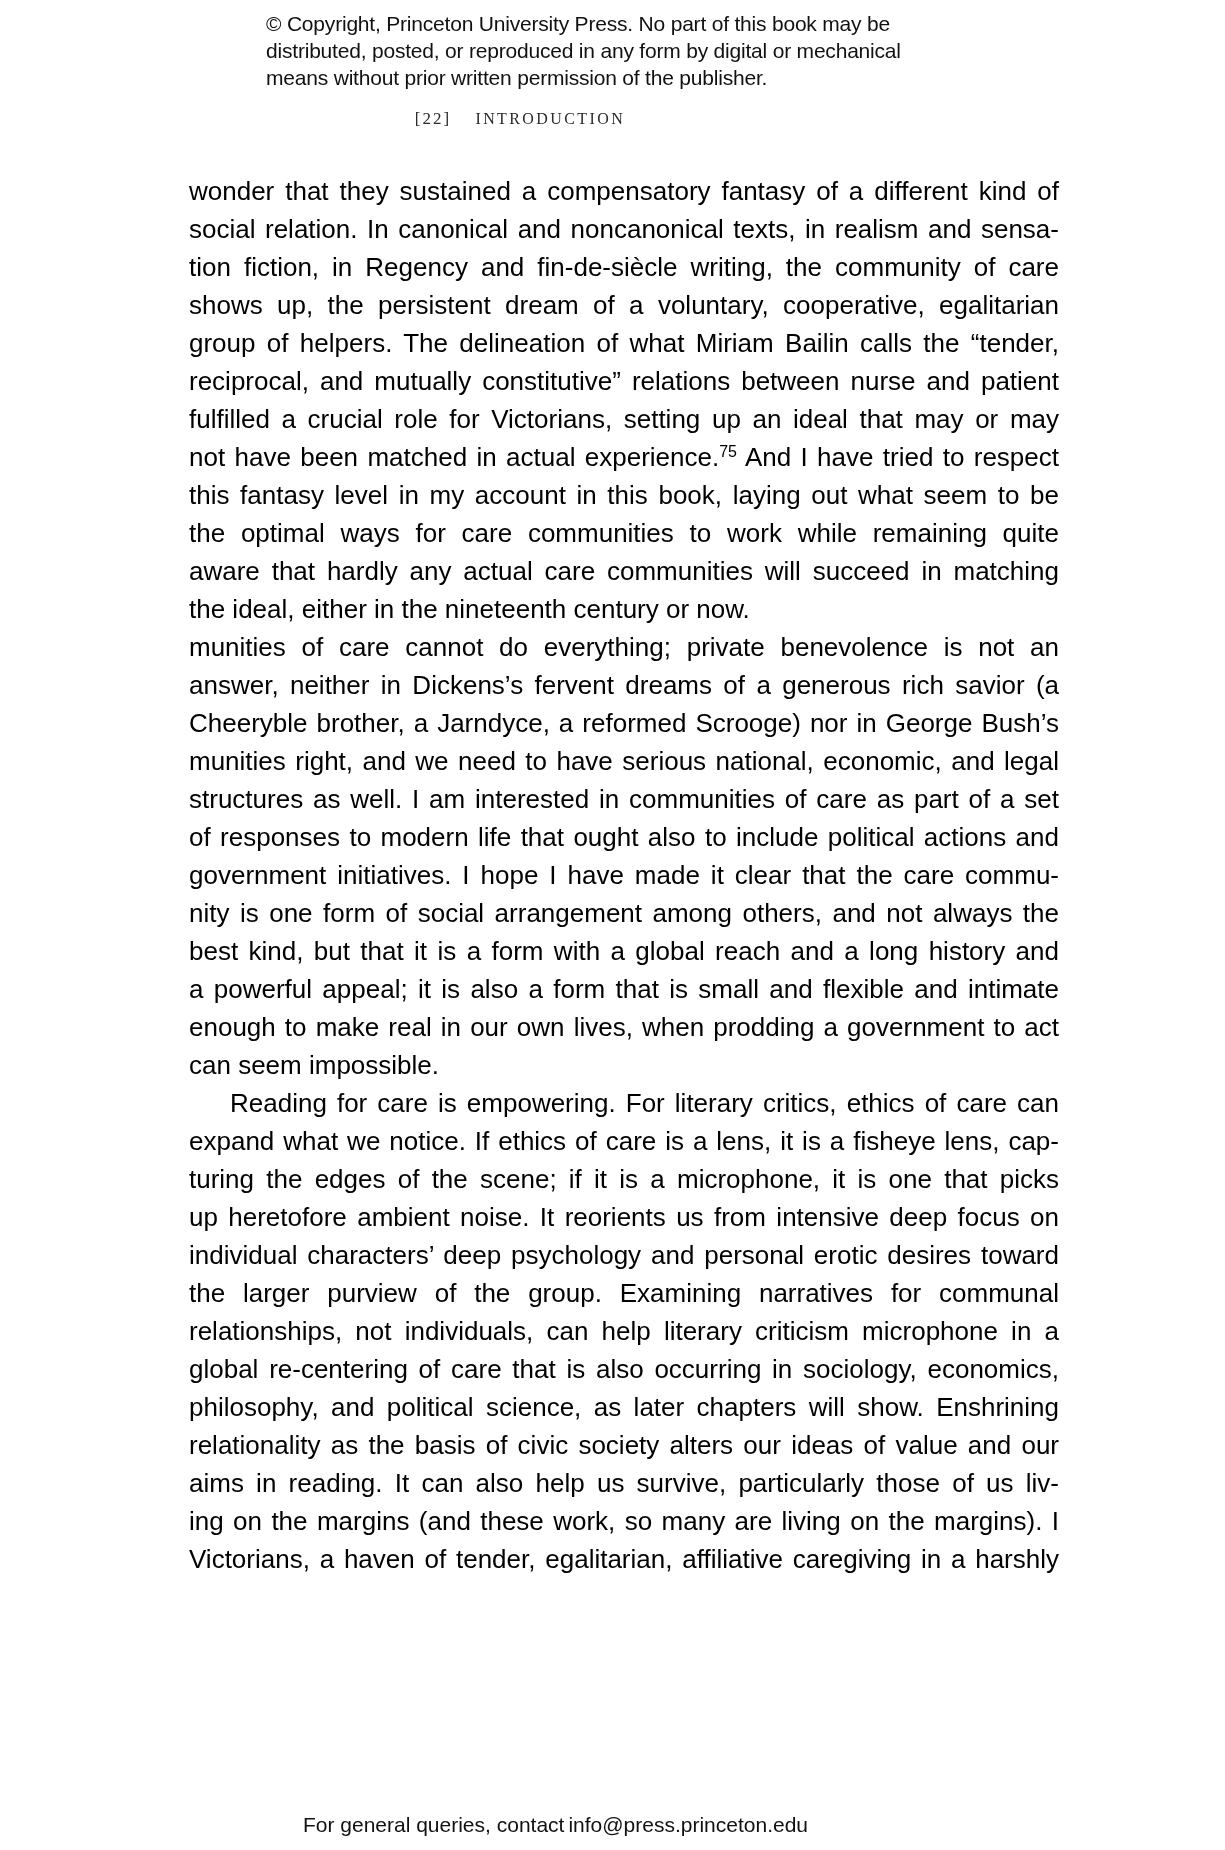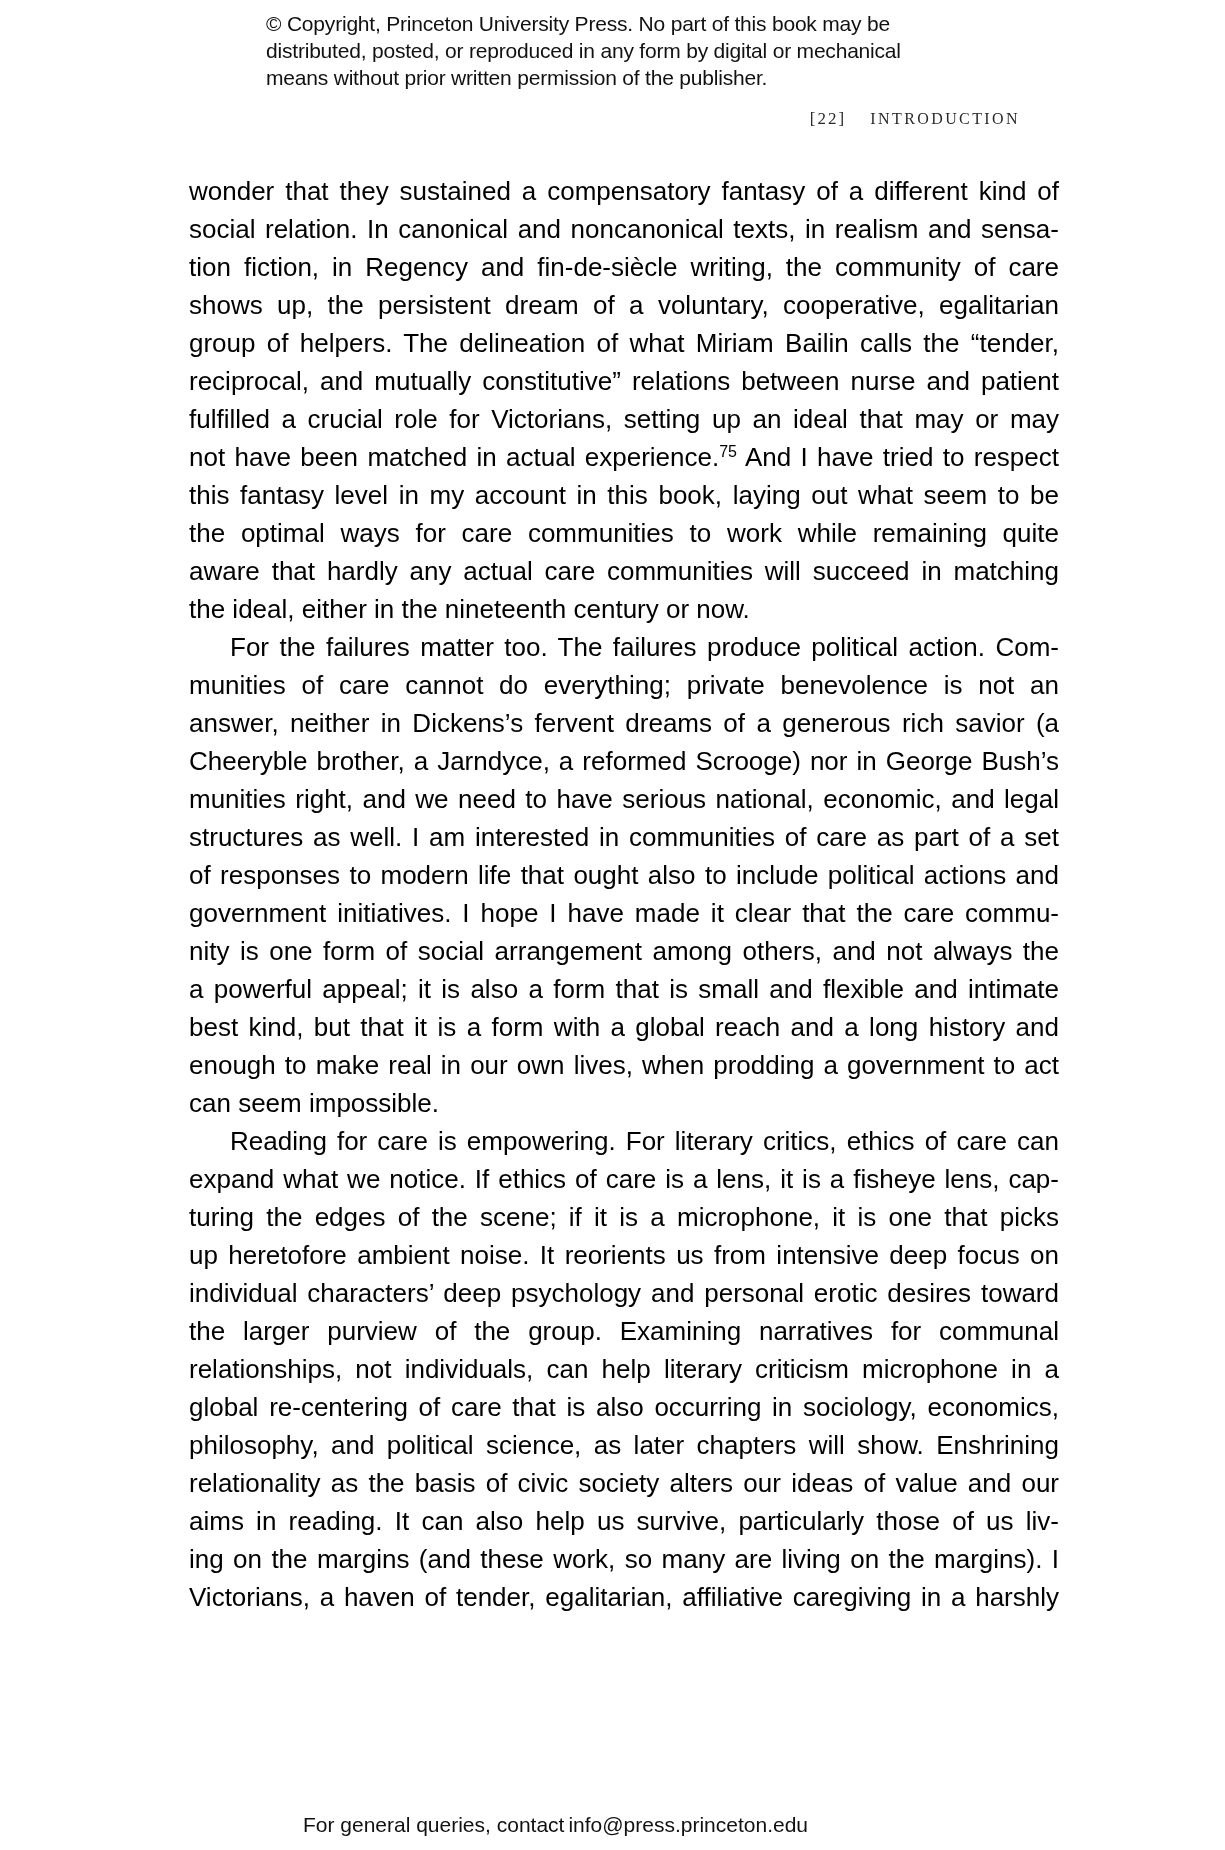--- a/index.html
+++ b/index.html
@@ -24,21 +24,21 @@
       line-height: 27px;
       color: #111;
       letter-spacing: -0.2px;
     }
     .copyright div { white-space: nowrap; }
     .running-head {
       position: absolute;
       left: 0;
       width: 1020px;
       top: 106px;
-      text-align: right;
+      text-align: center;
       font-family: "Liberation Serif", serif;
       font-size: 17px;
       line-height: 26px;
       color: #2a2a2a;
       letter-spacing: 2px;
       padding-left: 20px;
       box-sizing: border-box;
     }
     .running-head .page-num { margin-right: 18px; }
     .running-head .section { text-transform: uppercase; font-size: 16px; letter-spacing: 2.4px; }
@@ -136,23 +136,20 @@
         <span class="line-inner">the optimal ways for care communities to work while remaining quite</span>
       </div>
       <div class="line">
         <span class="line-inner">aware that hardly any actual care communities will succeed in matching</span>
       </div>
       <div class="line last">
         <span class="line-inner">the ideal, either in the nineteenth century or now.</span>
       </div>
     </div>
     <div>
-      <div class="line indent">
-        <span class="line-inner">For the failures matter too. The failures produce political action. Com-</span>
-      </div>
       <div class="line">
         <span class="line-inner">munities of care cannot do everything; private benevolence is not an</span>
       </div>
       <div class="line">
         <span class="line-inner">answer, neither in Dickens’s fervent dreams of a generous rich savior (a</span>
       </div>
       <div class="line">
         <span class="line-inner">Cheeryble brother, a Jarndyce, a reformed Scrooge) nor in George Bush’s</span>
       </div>
       <div class="line">
@@ -164,24 +161,24 @@
       <div class="line">
         <span class="line-inner">of responses to modern life that ought also to include political actions and</span>
       </div>
       <div class="line">
         <span class="line-inner">government initiatives. I hope I have made it clear that the care commu-</span>
       </div>
       <div class="line">
         <span class="line-inner">nity is one form of social arrangement among others, and not always the</span>
       </div>
       <div class="line">
+        <span class="line-inner">best kind, but that it is a form with a global reach and a long history and</span>
+      </div>
+      <div class="line">
         <span class="line-inner">a powerful appeal; it is also a form that is small and flexible and intimate</span>
-      </div>
-      <div class="line">
-        <span class="line-inner">best kind, but that it is a form with a global reach and a long history and</span>
       </div>
       <div class="line">
         <span class="line-inner">enough to make real in our own lives, when prodding a government to act</span>
       </div>
       <div class="line last">
         <span class="line-inner">can seem impossible.</span>
       </div>
     </div>
     <div>
       <div class="line indent">

